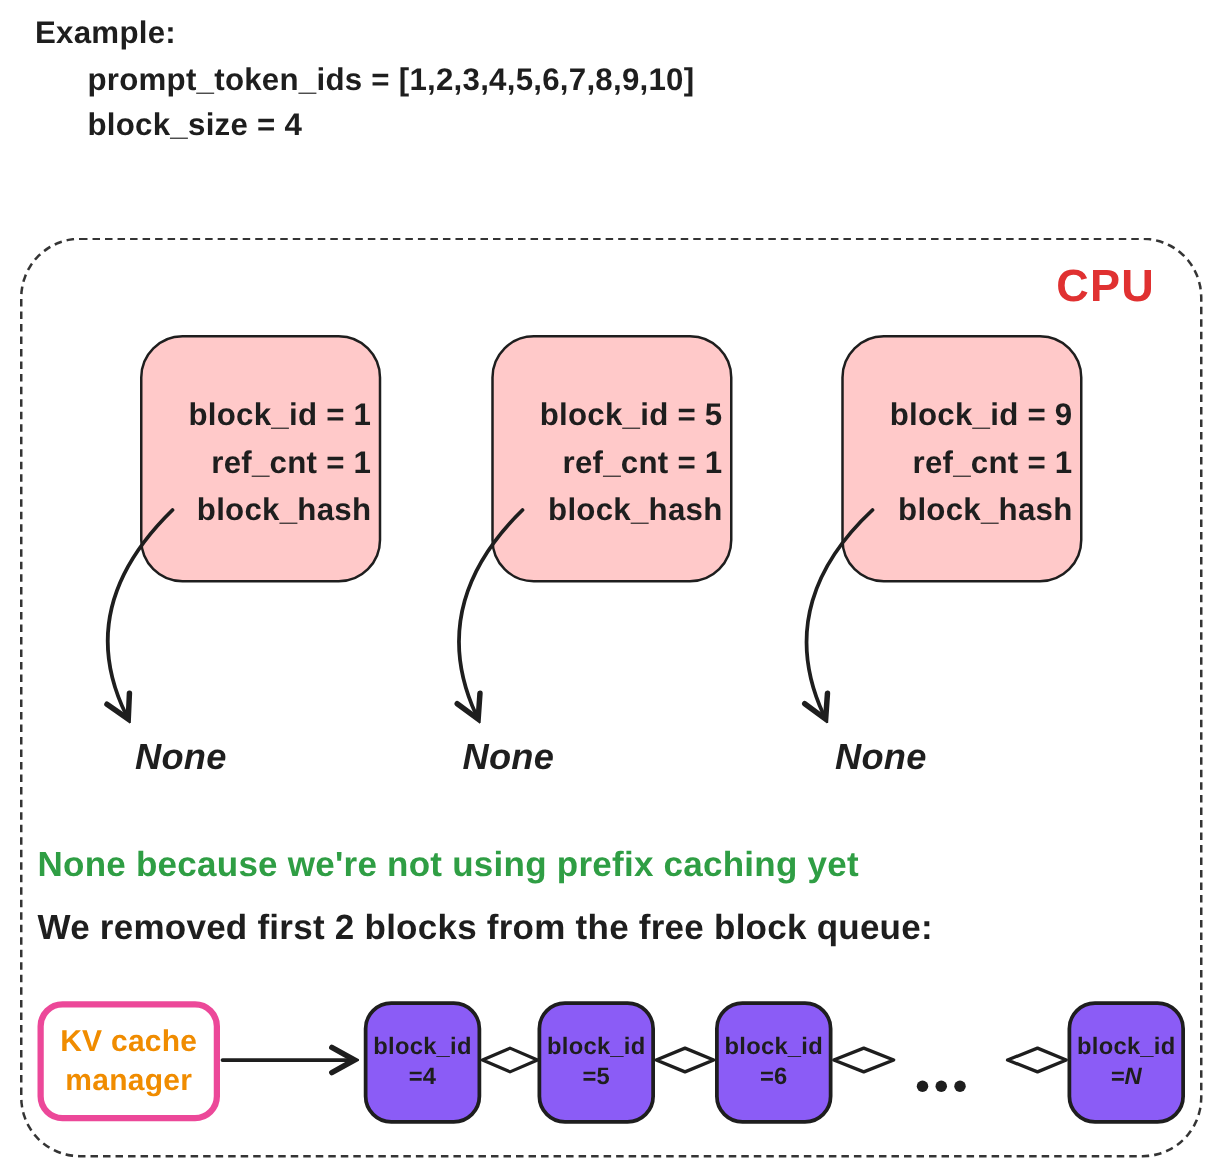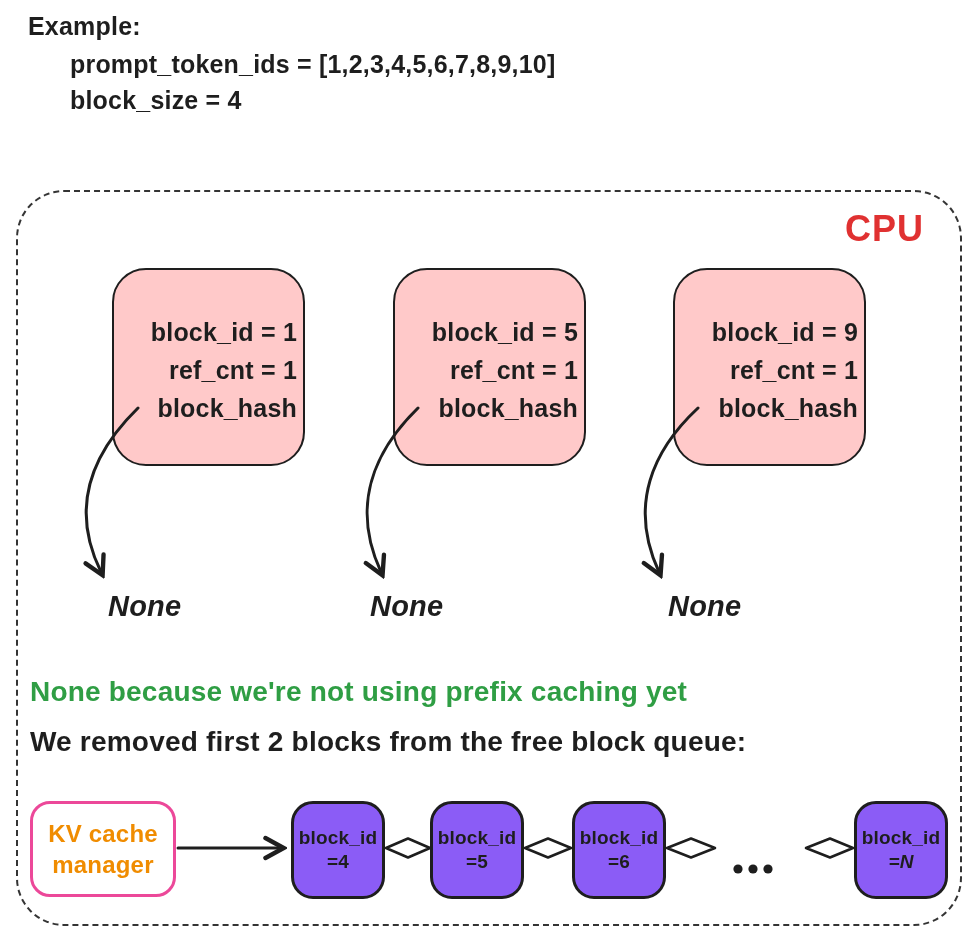--- a/index.html
+++ b/index.html
@@ -38,21 +38,21 @@
   .none-1{left:108px;}
   .none-2{left:370px;}
   .none-3{left:668px;}
 
   .green-note{position:absolute;left:30px;top:648px;font-size:28px;color:#2f9e44;margin-top:28px;}
   .queue-caption{position:absolute;left:30px;top:726px;font-size:28px;color:#1e1e1e;}
 
   
   .manager-box{
     position:absolute;left:30px;top:801px;width:146px;height:96px;box-sizing:border-box;
-    border:3px solid #ec4899;border-radius:20px;background:#ffffff;
+    border:5px solid #ec4899;border-radius:20px;background:#ffffff;
     display:flex;flex-direction:column;align-items:center;justify-content:center;
     color:#f08c00;font-size:24px;line-height:31px;text-align:center;
   }
   .queue-node{
     position:absolute;top:801px;width:94px;height:98px;box-sizing:border-box;
     background:#8b5cf6;border:3.5px solid #1e1e1e;border-radius:22px;
     display:flex;flex-direction:column;align-items:center;justify-content:center;
     font-size:19px;line-height:24px;text-align:center;
   }
   .queue-node.n4{left:291px;}

